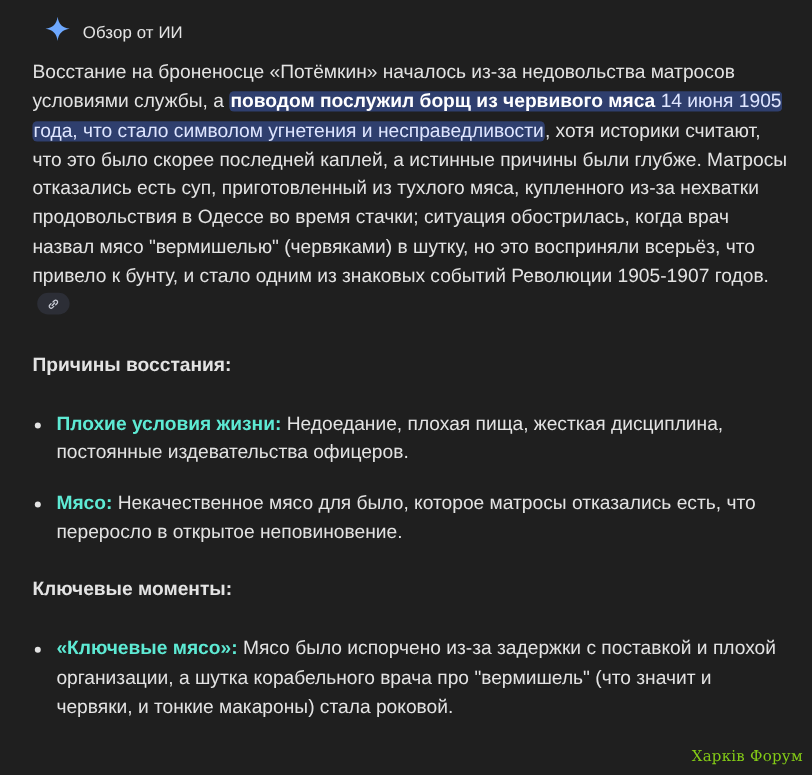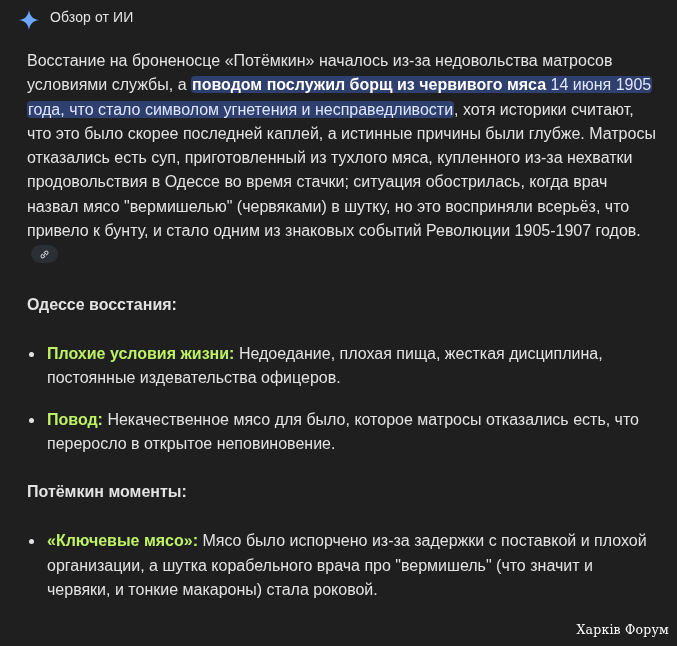--- a/index.html
+++ b/index.html
@@ -11,25 +11,25 @@
       width: 677px;
       height: 646px;
       overflow: hidden;
       position: relative;
       color: #e3e3e3;
       font-family: "Liberation Sans", sans-serif;
       font-size: 16px;
     }
     .header {
       position: absolute;
-      left: 18px;
+      left: 37px;
       top: 9px;
       height: 26px;
       display: flex;
-      align-items: flex-start;
+      align-items: flex-end;
       gap: 10px;
     }
     .header .spark {
       width: 22px;
       height: 22px;
       display: block;
     }
     .header .title {
       font-size: 14px;
       color: #e3e3e3;
@@ -99,51 +99,51 @@
     ul.bullets li::before {
       content: "";
       position: absolute;
       left: 2px;
       top: 10px;
       width: 5px;
       height: 5px;
       border-radius: 50%;
       background: #e3e3e3;
     }
-    ul.bullets li b { color: #bef264; }
+    ul.bullets li b { color: #5eead4; }
     .watermark {
       position: absolute;
       right: 8px;
       bottom: 9px;
       font-family: "DejaVu Serif", serif;
       font-size: 12.5px;
-      color: #ffffff;
+      color: #84cc16;
       letter-spacing: 0.2px;
     }
   </style>
 </head>
 <body>
 
 <div class="header">
   <svg class="spark" viewBox="0 0 24 24">
     <path d="M12 1 C12.8 7.5 16.5 11.2 23 12 C16.5 12.8 12.8 16.5 12 23 C11.2 16.5 7.5 12.8 1 12 C7.5 11.2 11.2 7.5 12 1 Z" fill="#6ea8fe"></path>
   </svg>
   <span class="title">Обзор от ИИ</span>
 </div>
 
 <div class="content">
   <p class="intro"><span>Восстание на броненосце «Потёмкин» началось из-за недовольства матросов условиями службы, а </span><span class="hl"><b>поводом послужил борщ из червивого мяса</b><span class="nb"> 14 июня 1905 года, что стало символом угнетения и несправедливости</span></span><span>, хотя историки считают, что это было скорее последней каплей, а истинные причины были глубже. Матросы отказались есть суп, приготовленный из тухлого мяса, купленного из-за нехватки продовольствия в Одессе во время стачки; ситуация обострилась, когда врач назвал мясо "вермишелью" (червяками) в шутку, но это восприняли всерьёз, что привело к бунту, и стало одним из знаковых событий Революции 1905-1907 годов.</span><span class="chip"><svg viewBox="0 0 16 16">
           <path d="M6.5 9.5 L9.5 6.5 M5.2 7.3 L3.6 8.9 a2.3 2.3 0 0 0 3.3 3.3 L8.5 10.6 M10.8 8.7 L12.4 7.1 a2.3 2.3 0 0 0 -3.3 -3.3 L7.5 5.4" stroke="#c9ccd6" stroke-width="1.5" fill="none" stroke-linecap="round"></path>
         </svg></span></p>
 
-  <h3 class="section sec1">Одессе восстания:</h3>
+  <h3 class="section sec1">Причины восстания:</h3>
   <ul class="bullets ul1">
     <li><b>Плохие условия жизни:</b><span> Недоедание, плохая пища, жесткая дисциплина, постоянные издевательства офицеров.</span></li>
-    <li><b>Повод:</b><span> Некачественное мясо для было, которое матросы отказались есть, что переросло в открытое неповиновение.</span></li>
+    <li><b>Мясо:</b><span> Некачественное мясо для было, которое матросы отказались есть, что переросло в открытое неповиновение.</span></li>
   </ul>
 
-  <h3 class="section sec2">Потёмкин моменты:</h3>
+  <h3 class="section sec2">Ключевые моменты:</h3>
   <ul class="bullets ul2">
     <li><b>«Ключевые мясо»:</b><span> Мясо было испорчено из-за задержки с поставкой и плохой организации, а шутка корабельного врача про "вермишель" (что значит и червяки, и тонкие макароны) стала роковой.</span></li>
   </ul>
 </div>
 
 <div class="watermark">Харків Форум</div>
 
 </body></html>

